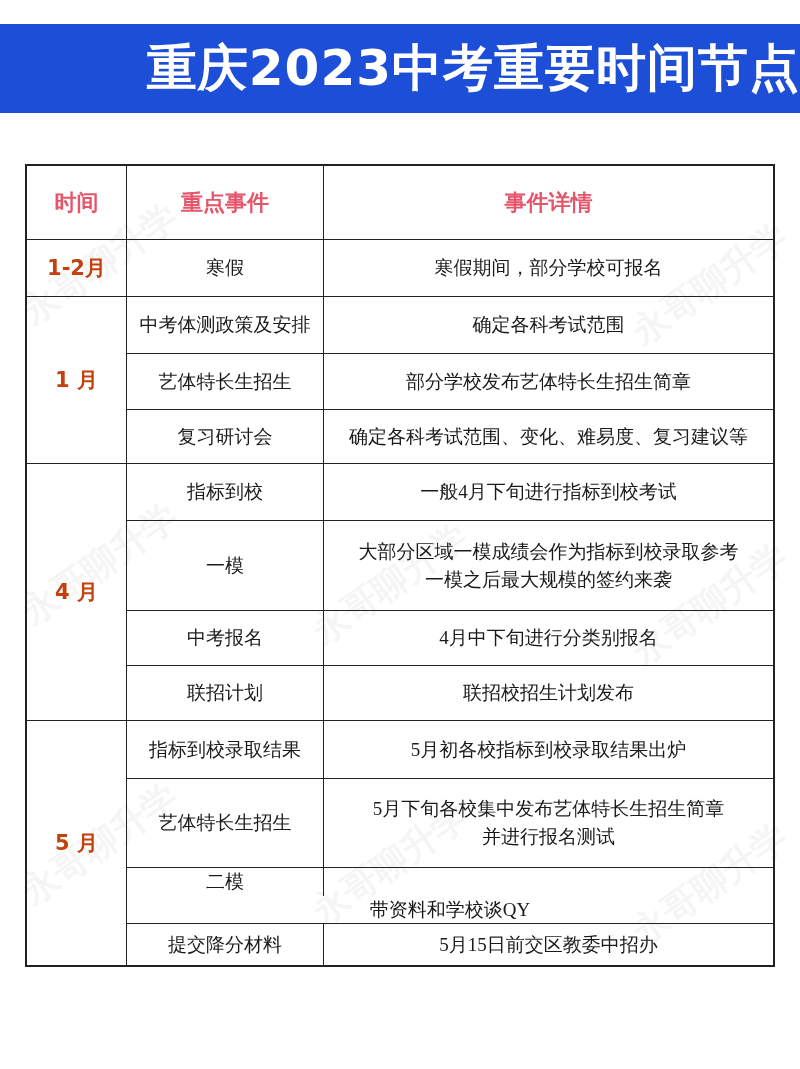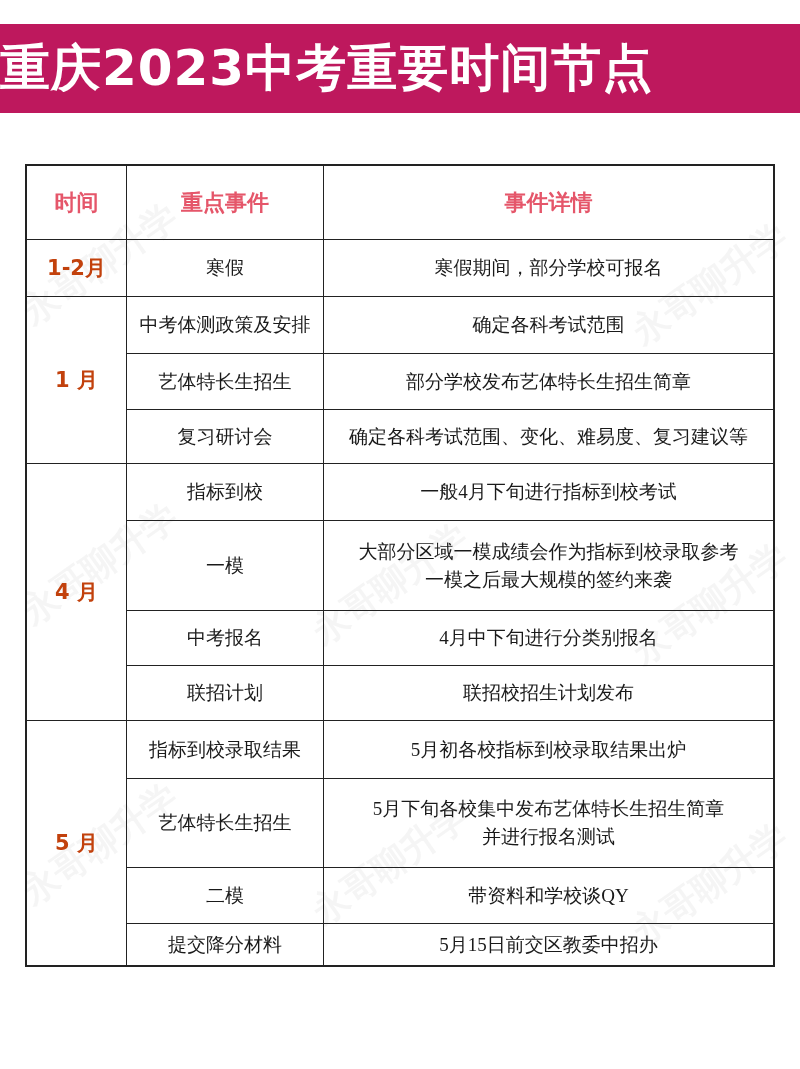--- a/index.html
+++ b/index.html
@@ -1,22 +1,22 @@
 <!DOCTYPE html>
 <html><head>
   <meta charset="utf-8">
   <style>
     * { box-sizing: border-box; margin: 0; padding: 0; }
     html, body { width: 800px; height: 1069px; background: #ffffff; overflow: hidden; }
     body { position: relative; font-family: "DejaVu Sans", "Liberation Sans", sans-serif; color: #1a1a1a; }
 
     .banner {
       position: absolute; left: 0; top: 24px; width: 800px; height: 89px;
-      background: #be185d;
-      display: flex; align-items: center; justify-content: flex-start;
+      background: #1d4ed8;
+      display: flex; align-items: center; justify-content: flex-end;
     }
     .banner-title {
       color: #ffffff; font-size: 50px; font-weight: bold; letter-spacing: 1px;
       font-family: "DejaVu Sans", sans-serif;
     }
 
     .table {
       position: absolute; left: 25px; top: 164px; width: 750px;
       border: 2px solid #222;
     }
@@ -136,21 +136,21 @@
       </div>
       <div class="sub" style="height:89px;">
         <div class="cell c-event">艺体特长生招生</div>
         <div class="cell c-detail">
           <div class="detail-lines">
             <span>5月下旬各校集中发布艺体特长生招生简章</span>
             <span>并进行报名测试</span>
           </div>
         </div>
       </div>
-      <div class="sub" style="height:56px;">
+      <div class="sub" style="height:56px;flex-direction:column;">
         <div class="cell c-event">二模</div>
         <div class="cell c-detail">带资料和学校谈QY</div>
       </div>
       <div class="sub" style="height:42px;">
         <div class="cell c-event">提交降分材料</div>
         <div class="cell c-detail">5月15日前交区教委中招办</div>
       </div>
     </div>
   </div>
 </div>

